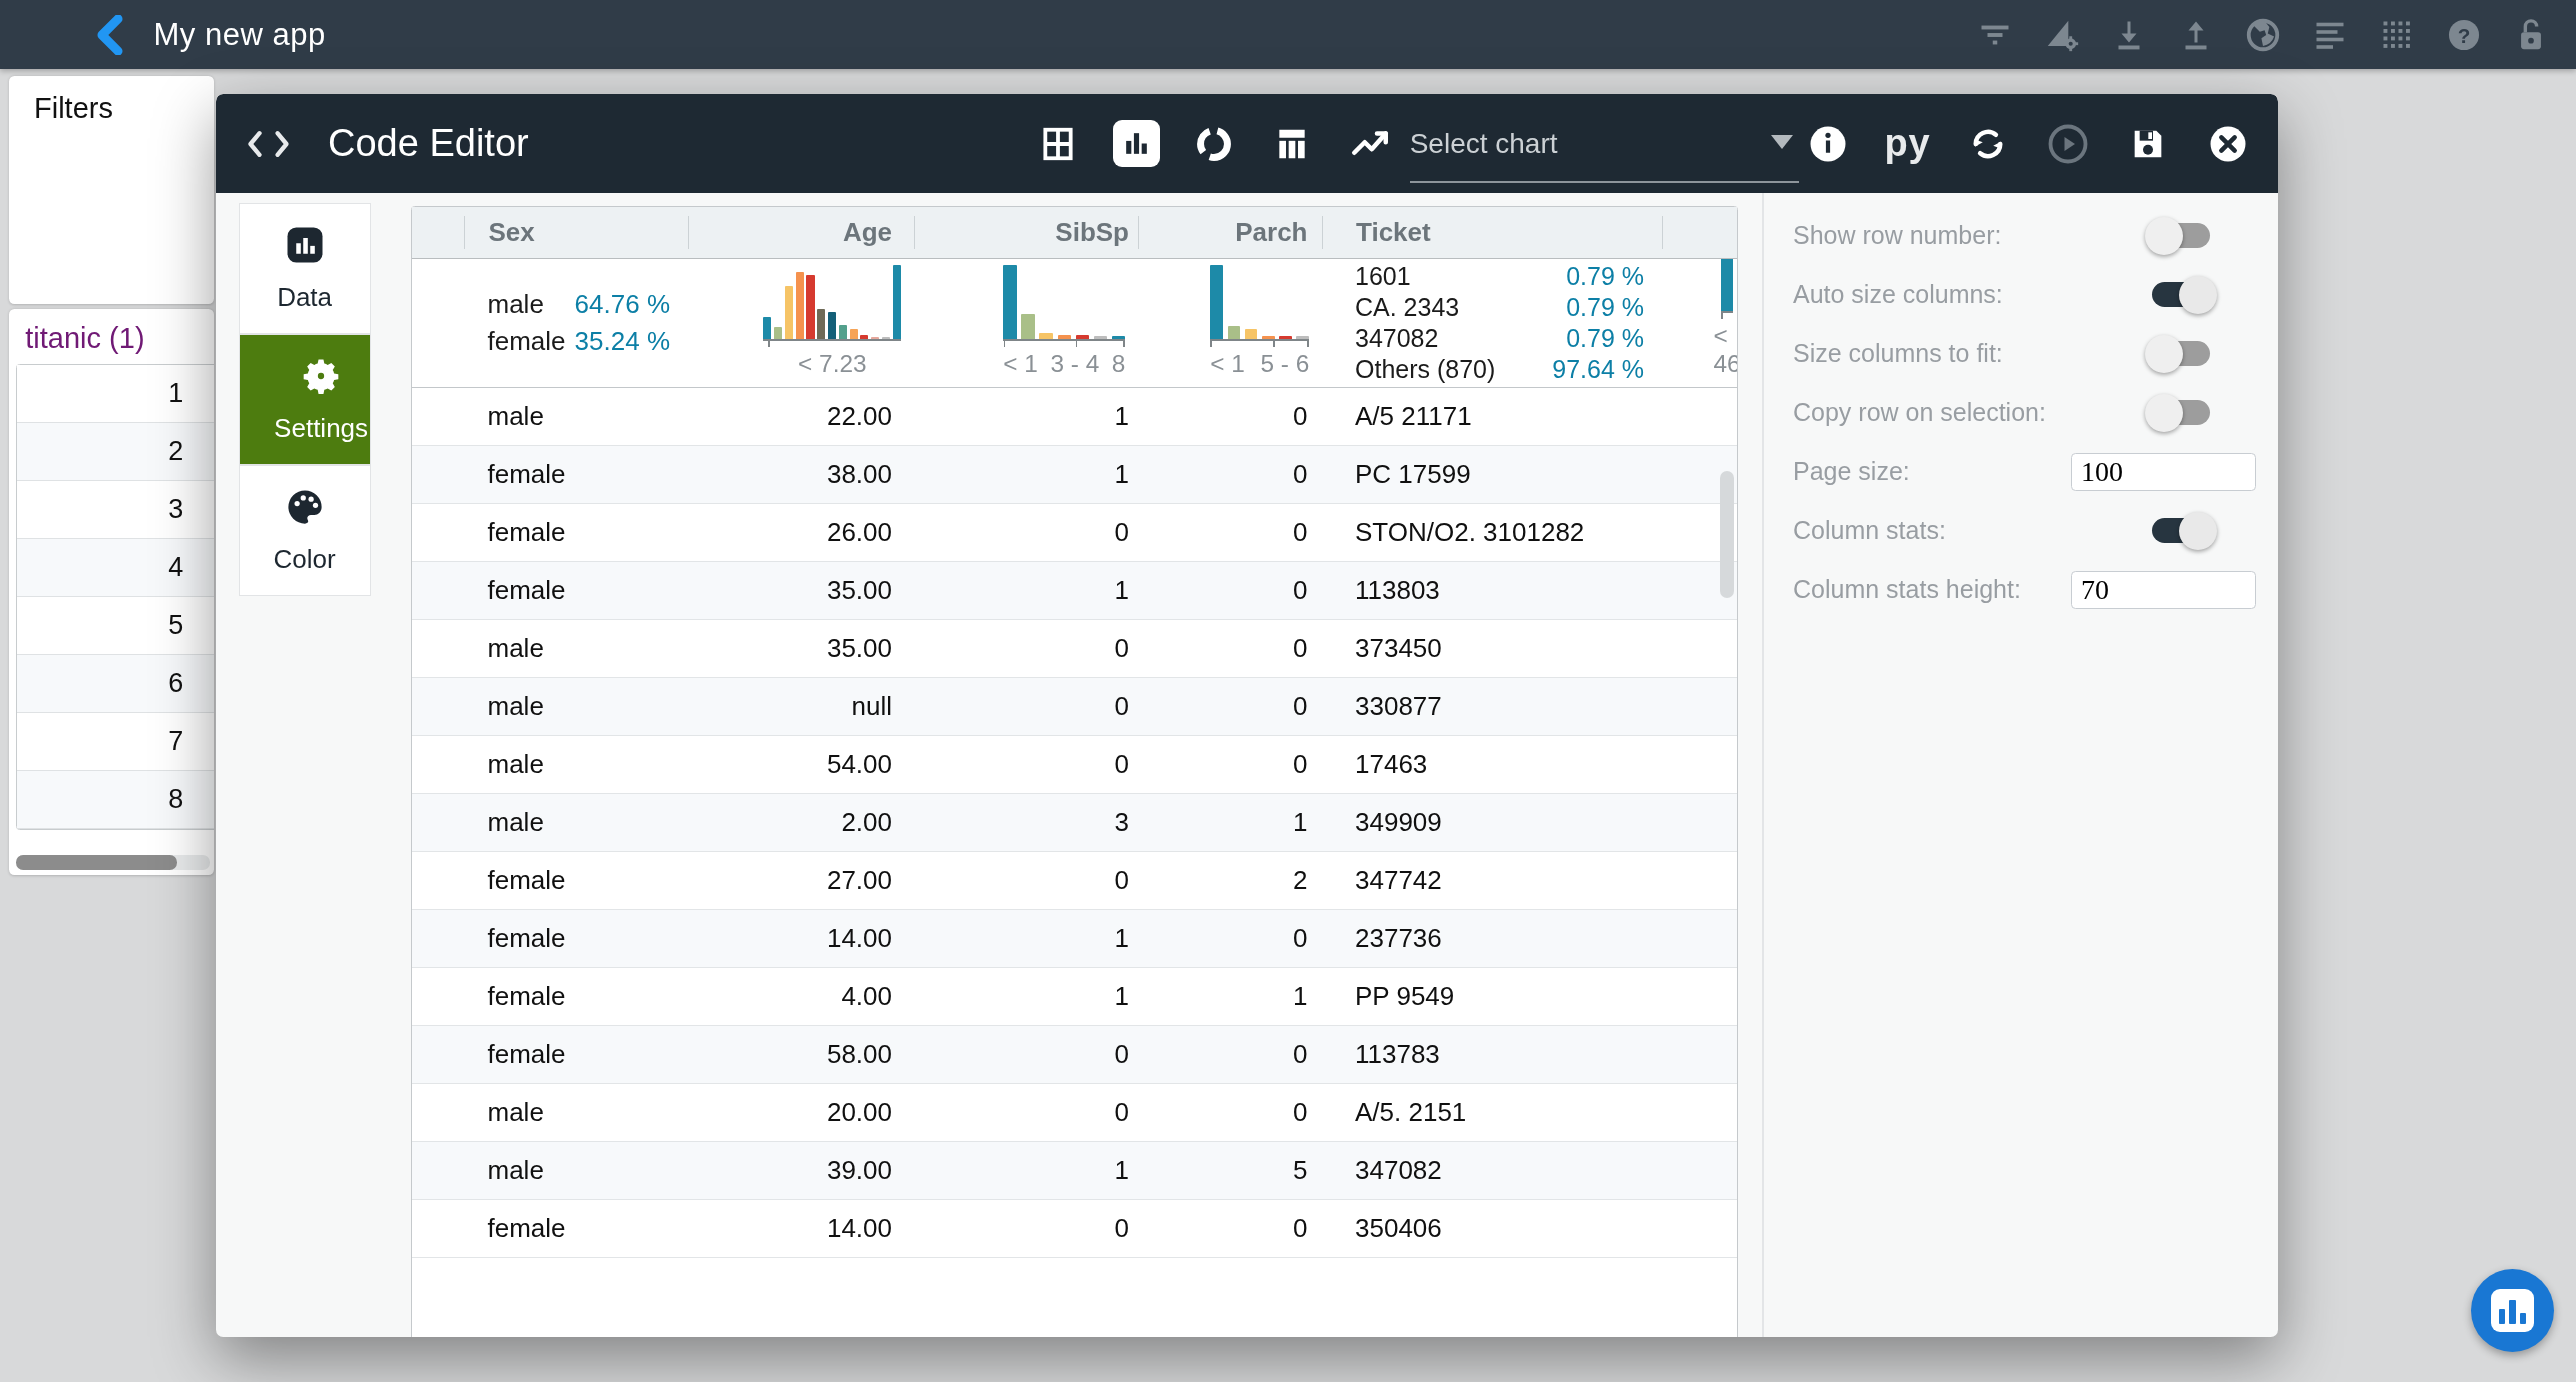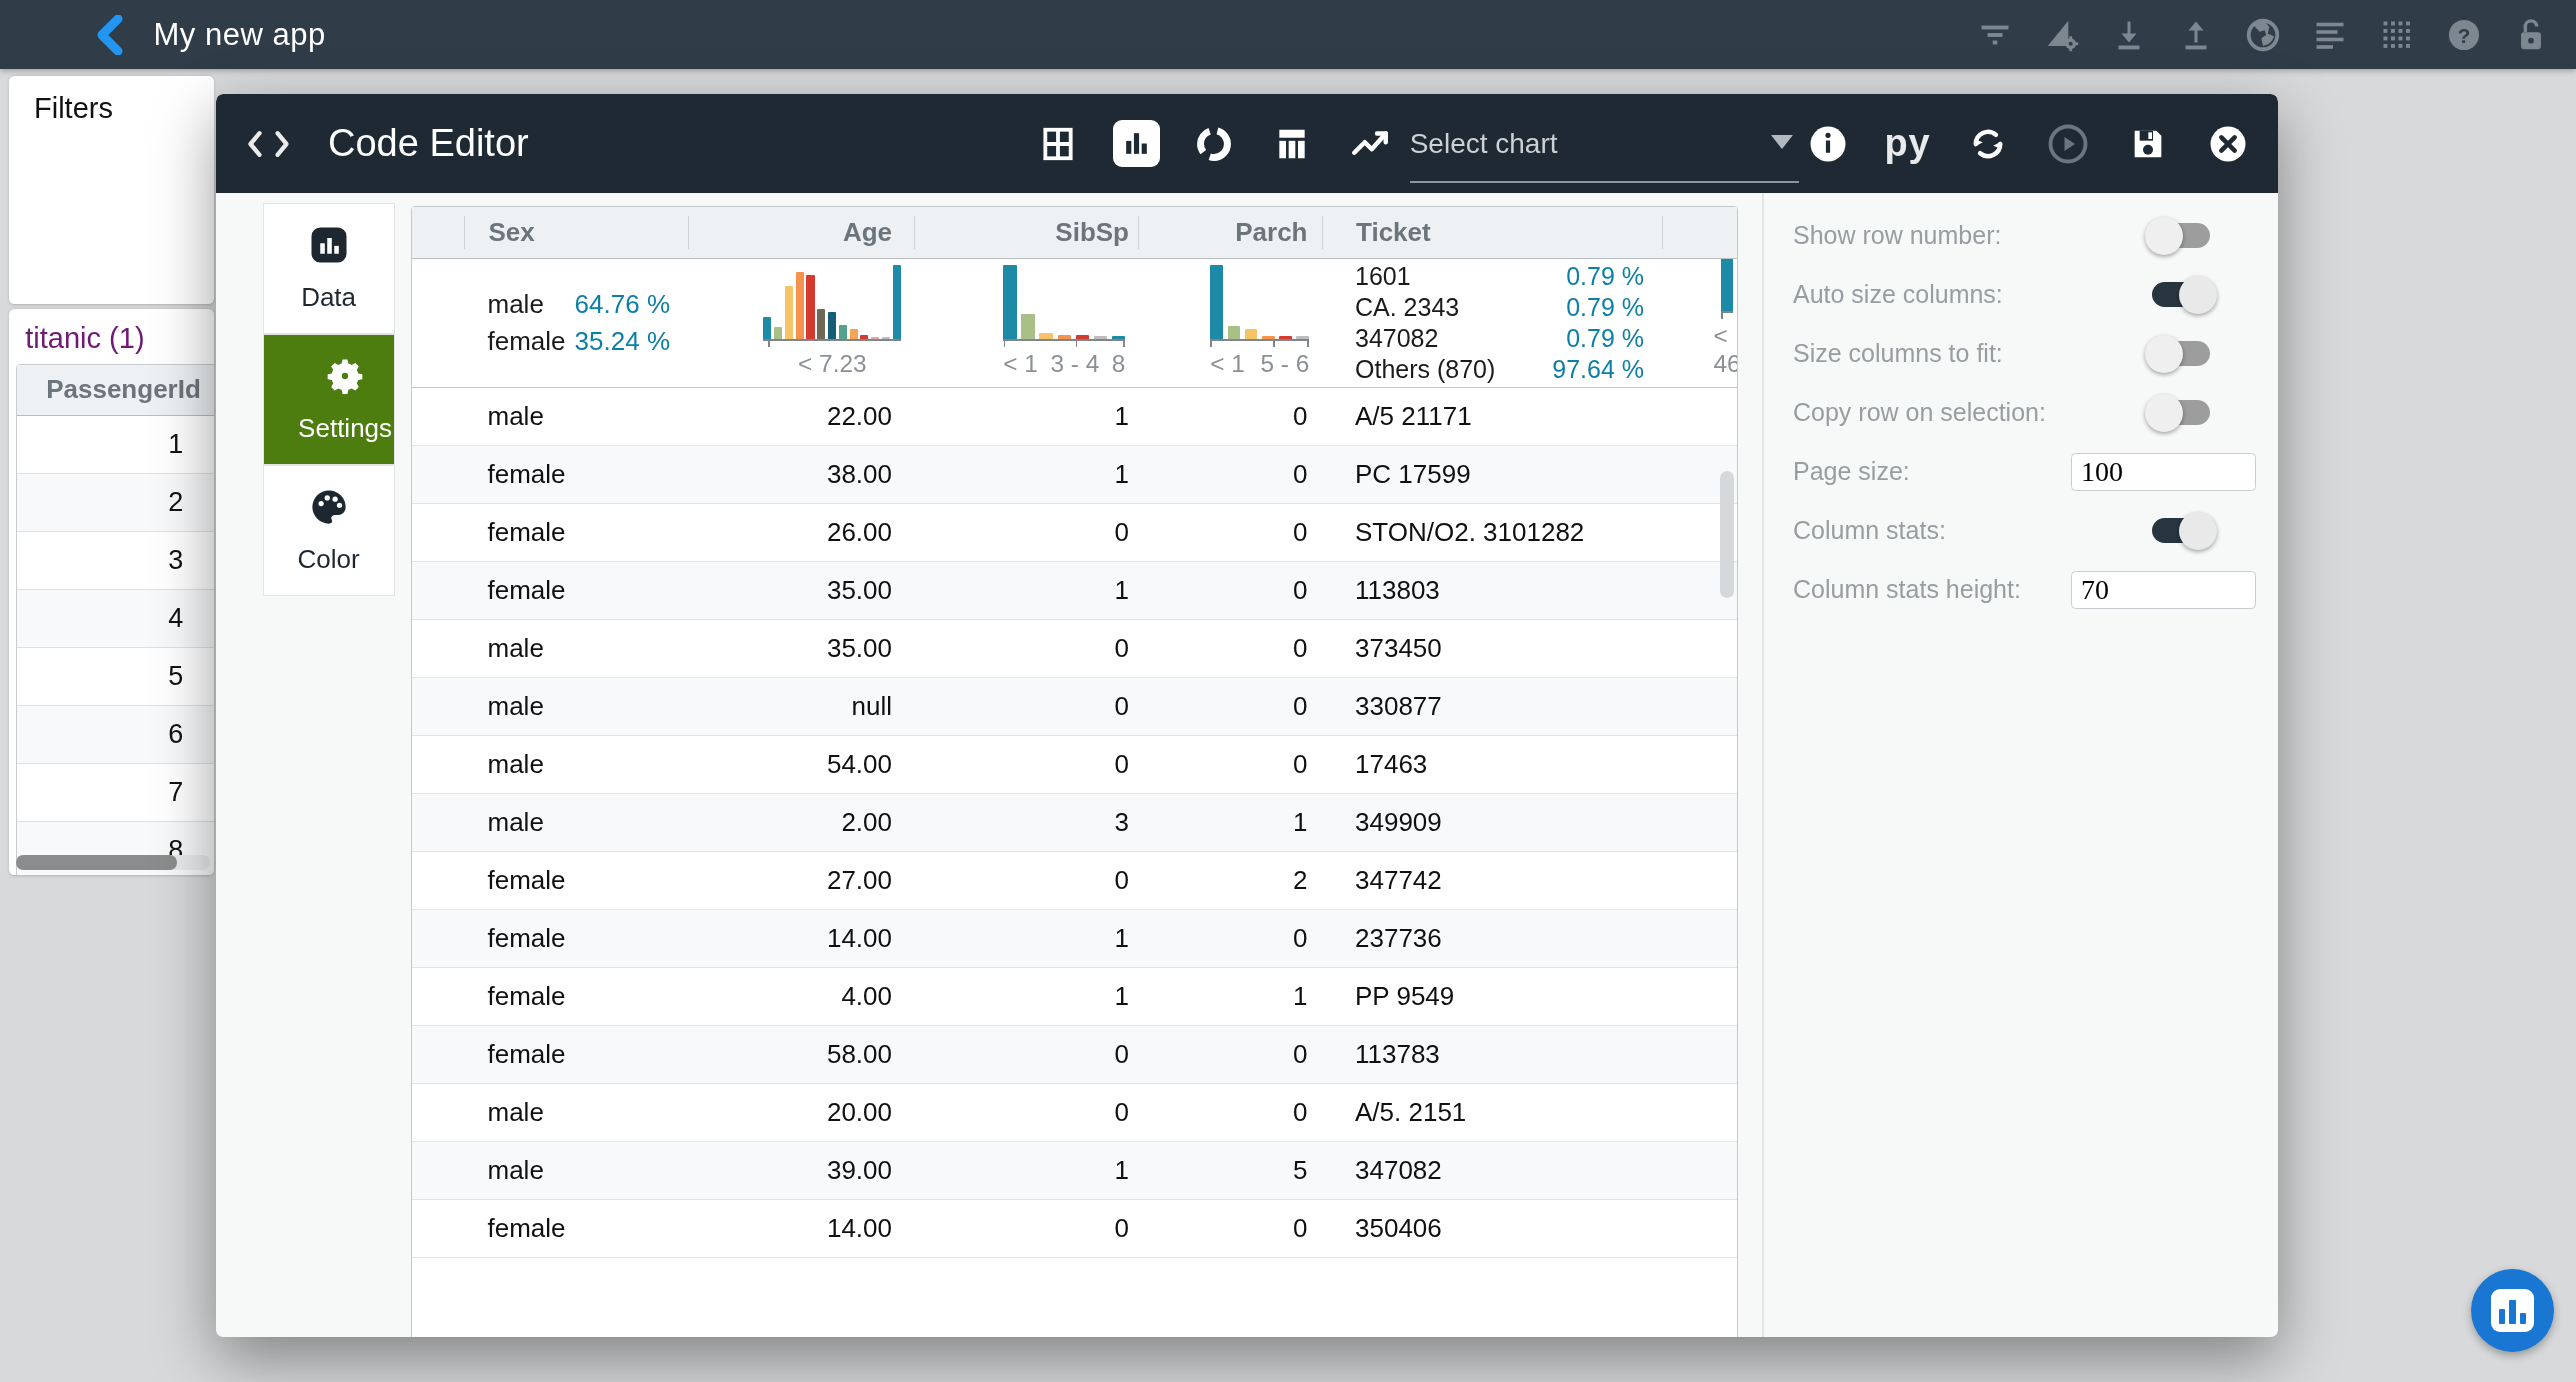--- a/index.html
+++ b/index.html
@@ -43,21 +43,21 @@
   .chart-select .cs-underline { position:absolute; left:0; right:0; bottom:-23.5px; height:1.8px; background:#8d949b; }
   .chart-select .cs-caret { position:absolute; right:5.4px; top:7.2px; width:0; height:0;
        border-left:11.8px solid transparent; border-right:11.8px solid transparent; border-top:14.5px solid #b3b9be; }
   .mh-right { margin-left:auto; margin-right:27px; display:flex; align-items:center; gap:33px; }
   .mh-ri { width:47px; height:47px; display:flex; align-items:center; justify-content:center; cursor:pointer; }
   .py-label { color:#e8eaec; font-size:38px; font-weight:600; letter-spacing:0.9px; }
 
   
   .rail { position:absolute; left:22.6px; top:109px; width:132px; }
   .rail-item { width:132px; height:131px; background:#ffffff; border:0.9px solid #e2e4e6; display:flex; flex-direction:column;
-               align-items:center; justify-content:center; gap:12.7px; cursor:pointer;margin-left:24px; }
+               align-items:center; justify-content:center; gap:12.7px; cursor:pointer; }
   .rail-item .rail-label { font-size:26px; color:#1d2730; }
   .rail-item.active { background:#4d7c0f;padding-left:33px; }
   .rail-item.active .rail-label { color:#ffffff; }
 
   
   .dtable { position:absolute; left:195px; top:112px; width:1327px; height:1193px; background:#ffffff;
             border:1.8px solid #c5c9cc; border-radius:3.6px; }
   .grid-row { display:grid; grid-template-columns:52px 224px 226px 224px 184px 340px 1fr; }
   .dt-head { height:52px; background:#edf1f3; border-bottom:1.8px solid #b9bdbf; align-items:center; }
   .dt-head .hcell { font-size:26px; font-weight:700; color:#6c757b; height:33px; line-height:33px; }
@@ -209,23 +209,20 @@
   </div>
 </div>
 
 <div class="card filters-card">
   <div class="filters-title">Filters</div>
 </div>
 
 <div class="card dataset-card">
   <div class="dataset-title">titanic (1)</div>
   <div class="side-table">
-    <div class="side-thead">
-      <div class="side-th">PassengerId</div>
-    </div>
     <div id="side-rows">
         <div class="side-row">1</div>
         <div class="side-row alt">2</div>
         <div class="side-row">3</div>
         <div class="side-row alt">4</div>
         <div class="side-row">5</div>
         <div class="side-row alt">6</div>
         <div class="side-row">7</div>
         <div class="side-row alt">8</div>
       </div>

